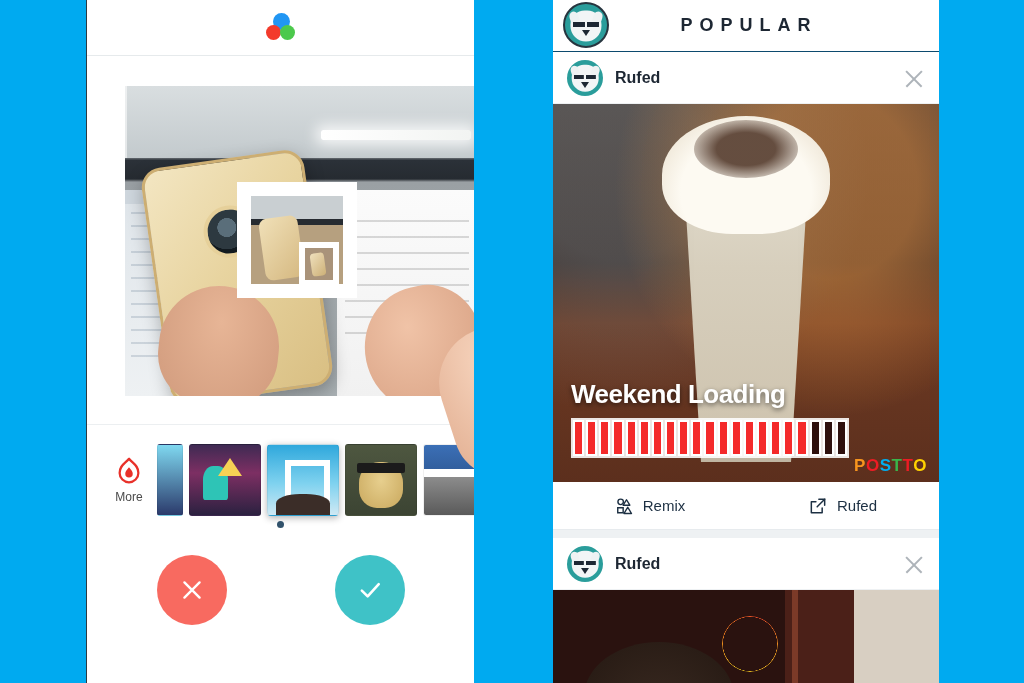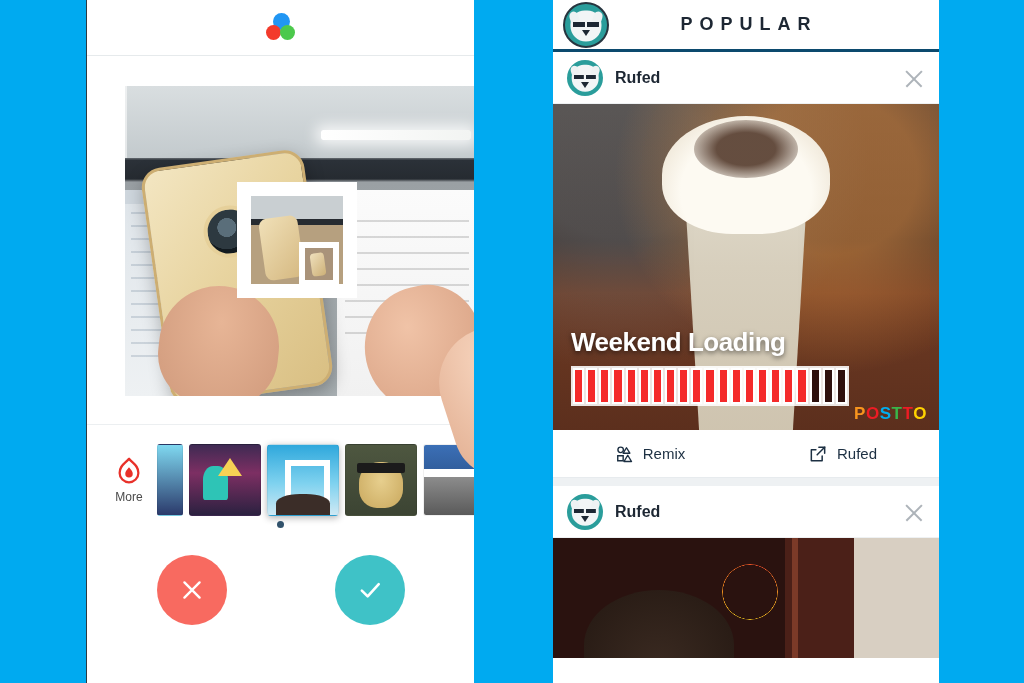--- a/index.html
+++ b/index.html
@@ -195,21 +195,21 @@
   .btn-confirm { background: #3FC2C7; }
 
   
   .right-panel {
     position: absolute; left: 553px; top: 0;
     width: 386px; height: 683px;
     background: #ffffff; overflow: hidden;
   }
   .feed-topbar {
     height: 52px; display: flex; align-items: center;
-    border-bottom: 3px solid #0c4a6e; background:#fff;
+    border-bottom: 1px solid #0c4a6e; background:#fff;
     position: relative;
   }
   .feed-avatar-top {
     position: absolute; left: 10px; top: 2px;
     width: 46px; height: 46px;
   }
   .feed-title {
     width: 100%; text-align: center;
     font-size: 18px; letter-spacing: 7px; font-weight: 700;
     color: #1d2733; padding-left: 6px;
@@ -258,21 +258,21 @@
     cursor: pointer; position: relative; opacity: .55;
   }
   .post-close::before, .post-close::after {
     content:""; position:absolute; left:0; top:50%;
     width:100%; height:1.6px; background:#6b7680;
   }
   .post-close::before { transform: rotate(45deg); }
   .post-close::after  { transform: rotate(-45deg); }
 
   .post-media {
-    position: relative; width: 100%; height: 326px; overflow: hidden;
+    position: relative; width: 100%; height: 378px; overflow: hidden;
     background: #3a231c;
     padding-left: 10px;
   }
   .coffee-bg {
     position: absolute; inset: 0;
     background:
       radial-gradient(ellipse at 72% 22%, rgba(215,140,70,.55) 0 22%, transparent 55%),
       radial-gradient(ellipse at 18% 18%, rgba(120,140,150,.35) 0 20%, transparent 55%),
       linear-gradient(180deg,#4a3a33 0%, #3b2a24 42%, #6b3a24 58%, #5a2f1e 100%);
     filter: saturate(1.05);

